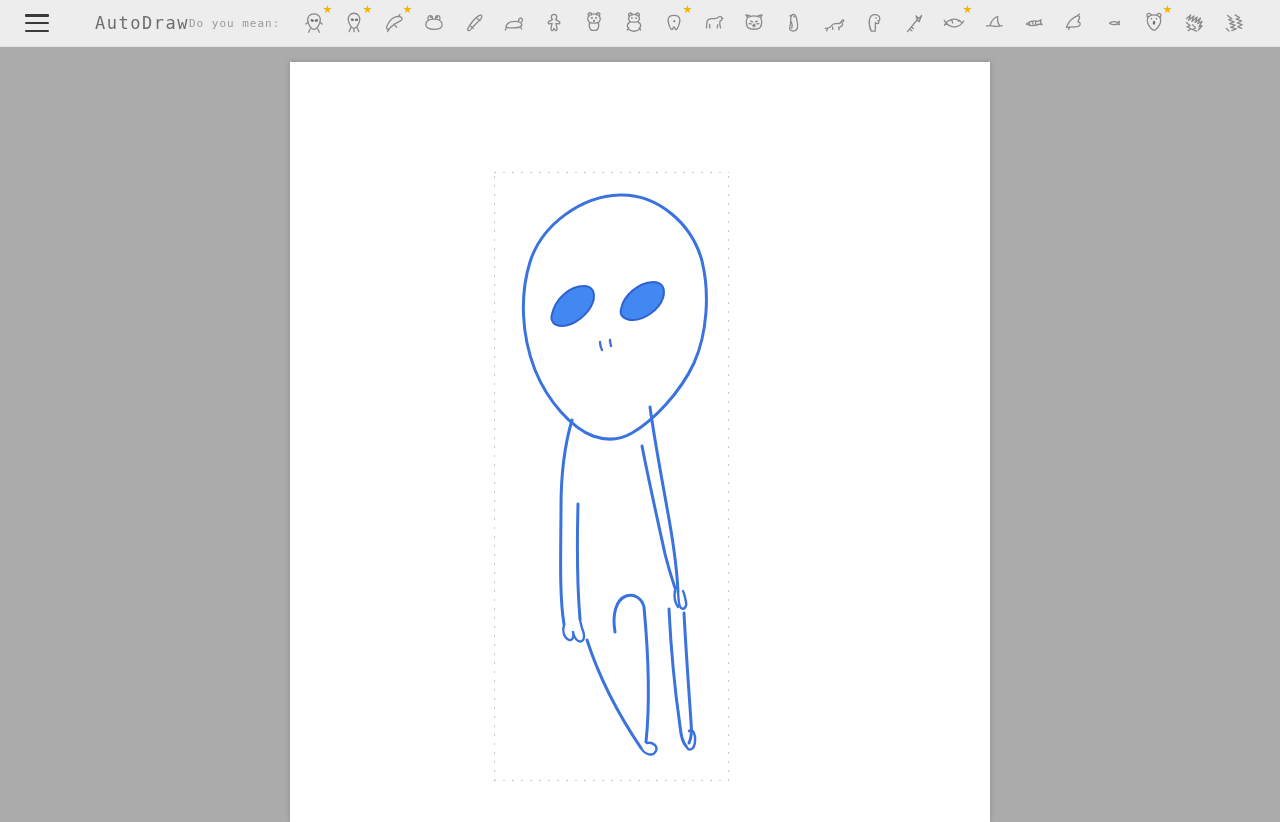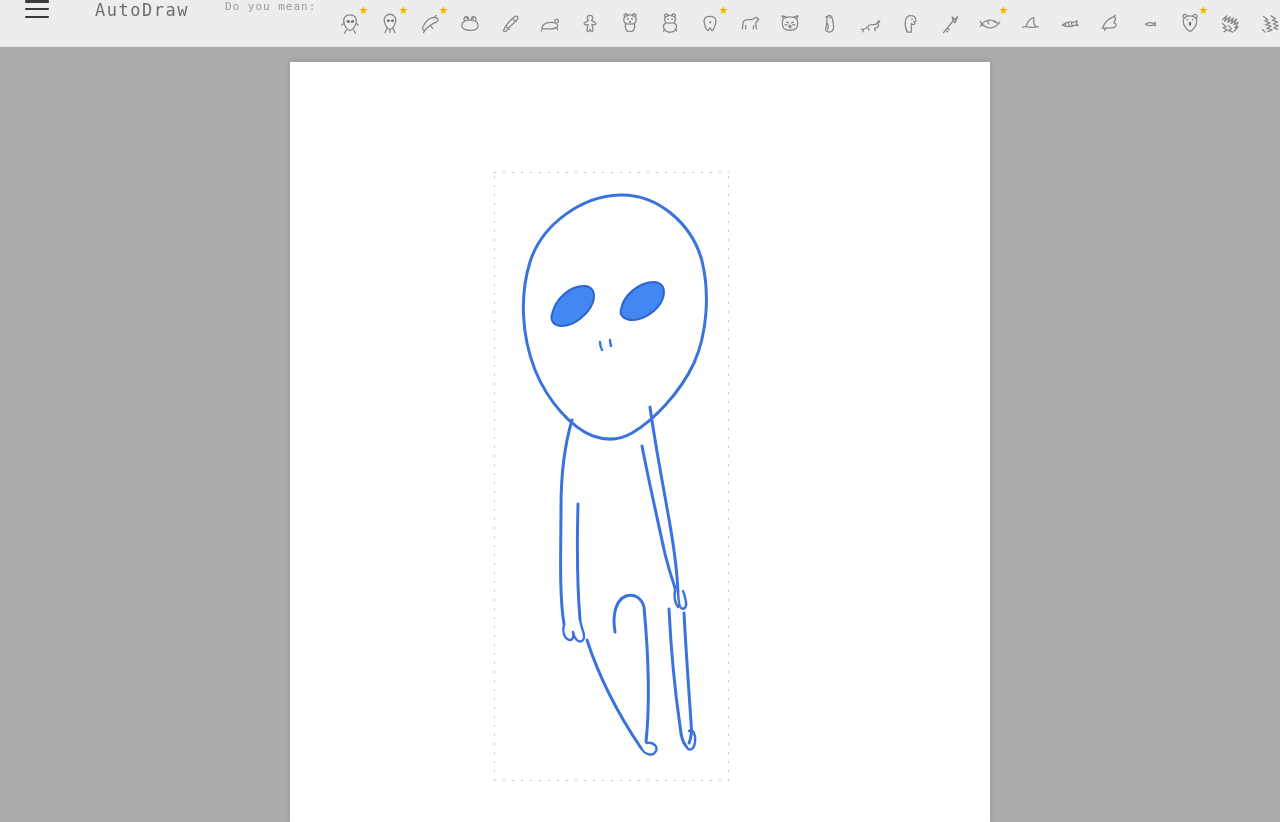--- a/index.html
+++ b/index.html
@@ -6,35 +6,34 @@
   body{
     width:1280px;height:822px;overflow:hidden;
     background:#ababab;
     font-family:"Liberation Sans",sans-serif;
     position:relative;
   }
   
   .toolbar{
     position:absolute;left:0;top:0;width:1280px;height:47px;
     background:#ededee;border-bottom:1px solid #e2e2e3;
-    display:flex;align-items:flex-start;box-sizing:border-box;
+    display:flex;align-items:center;box-sizing:border-box;
   }
   .hamburger{
     margin-left:25px;width:24px;height:18px;
     background:none;border:none;padding:0;cursor:pointer;
     display:flex;flex-direction:column;justify-content:space-between;
   }
   .hamburger .bar{display:block;width:24px;height:2.5px;background:#3a3a3a;border-radius:1px;}
   .app-title{
     margin-left:46px;
     font-family:"DejaVu Sans Mono","Liberation Mono",monospace;
     font-size:17px;color:#6e6e6e;letter-spacing:1.5px;white-space:nowrap;
   }
   .prompt{
-    margin-left:36px;
     font-family:"DejaVu Sans Mono","Liberation Mono",monospace;
     font-size:11px;color:#9b9b9b;letter-spacing:1px;white-space:nowrap;
   }
   .suggestions{
     margin-left:14px;flex:1;height:47px;
     display:flex;align-items:center;overflow:hidden;
   }
   .sug{
     position:relative;flex:0 0 40px;width:40px;height:40px;
     background:none;border:none;padding:0;cursor:pointer;

